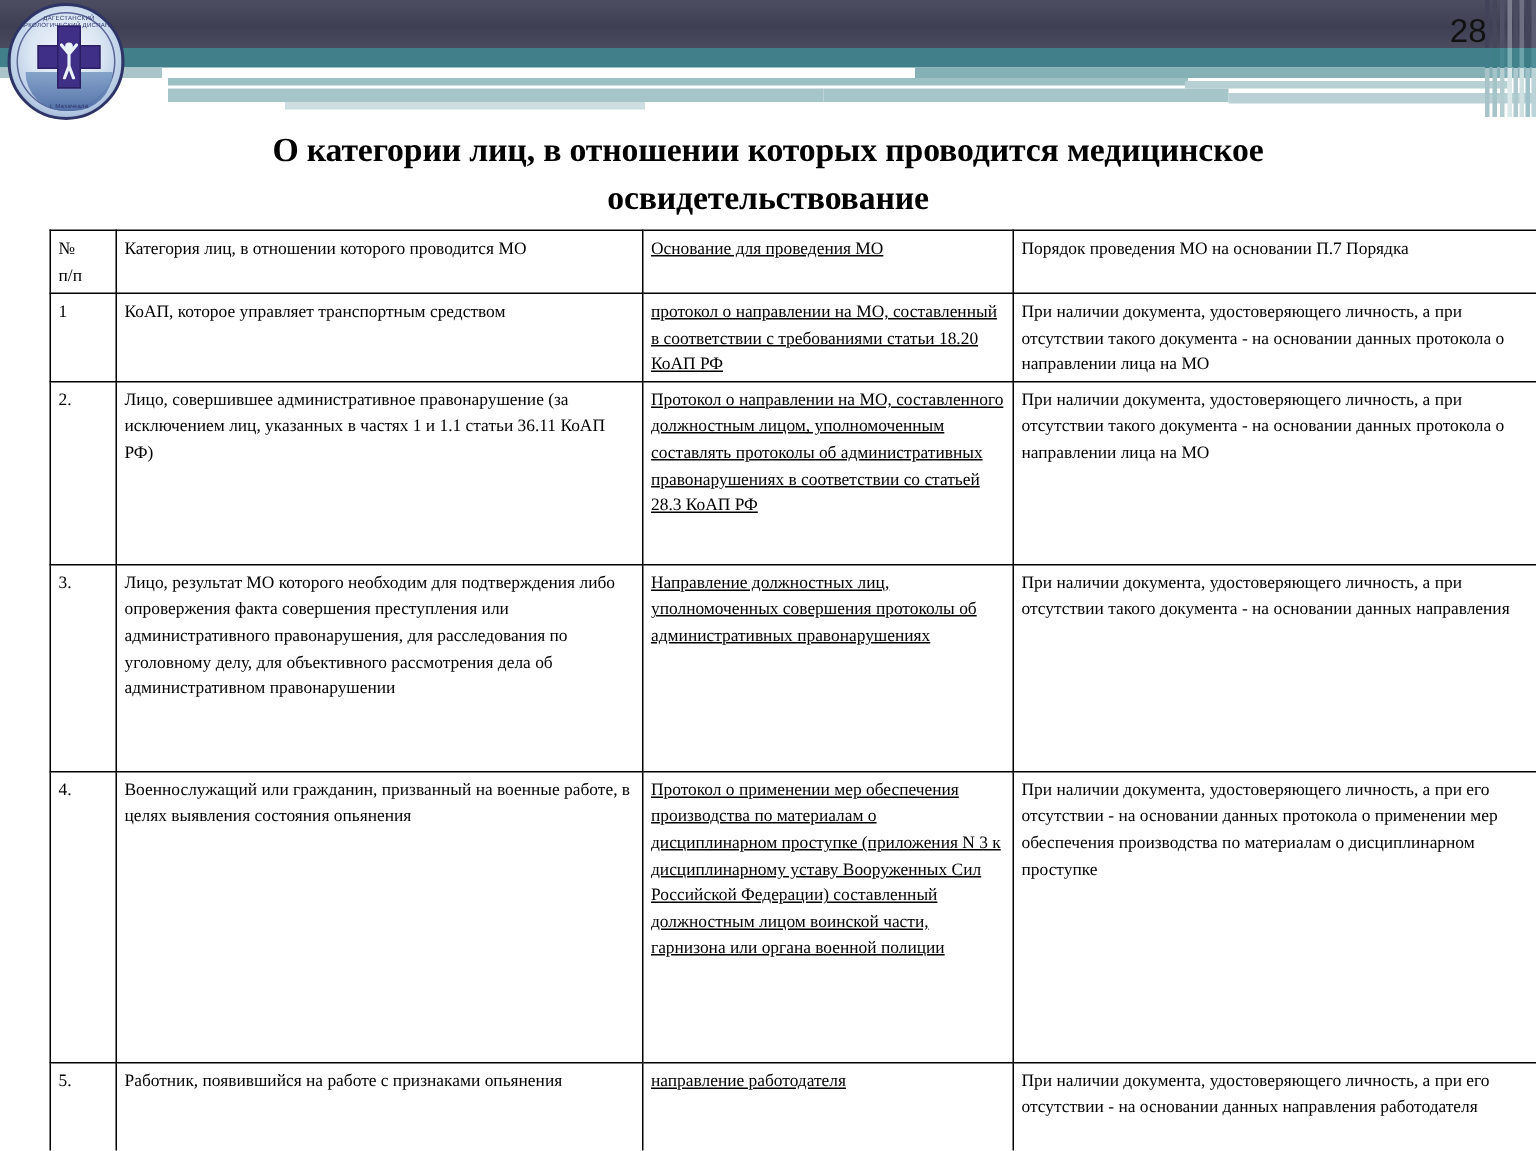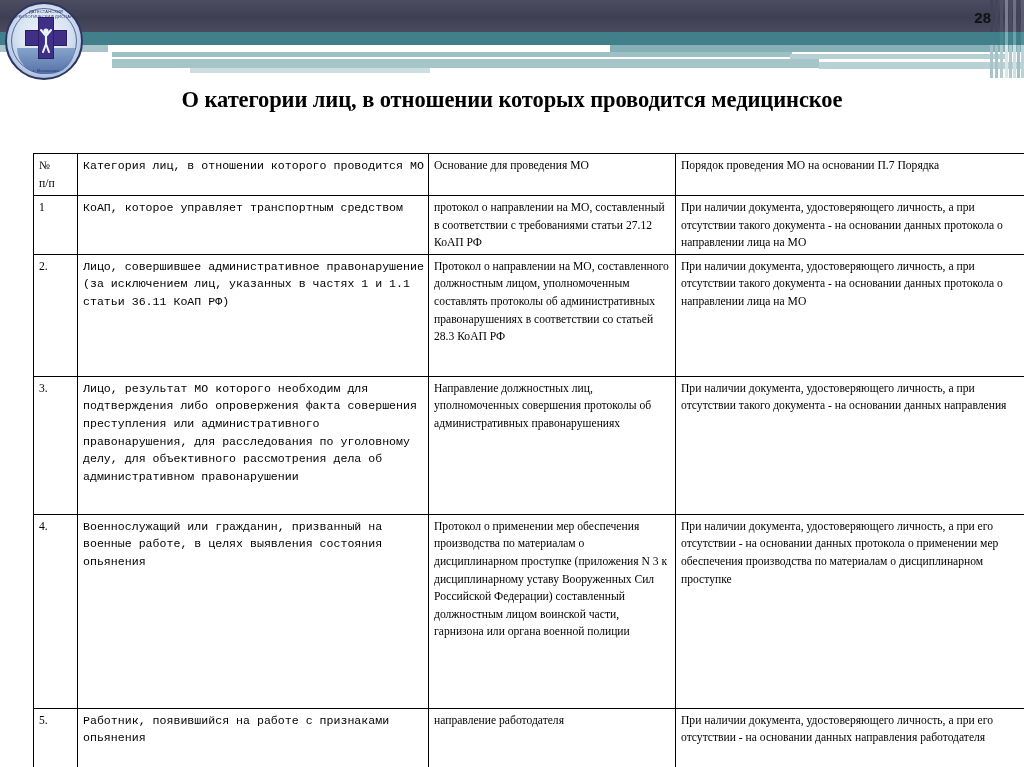--- a/index.html
+++ b/index.html
@@ -175,22 +175,22 @@
   }
   .logo-text-top { top: 5px; }
   .logo-text-bot { bottom: 5px; }
 
   
   .slide-number {
     position: absolute;
     top: 10px;
     right: 33px;
     font-family: "Liberation Sans", sans-serif;
-    font-weight: bold;
-    font-size: 15px;
+    font-weight: normal;
+    font-size: 22px;
     color: #111111;
     line-height: 1;
     z-index: 5;
   }
 
   
   .slide-title {
     position: absolute;
     top: 84px;
     left: 60px;
@@ -219,22 +219,22 @@
   }
   table.cat-table td {
     border: 1px solid #000000;
     vertical-align: top;
     padding: 3px 4px 2px 5px;
     font-size: 11.6px;
     line-height: 1.52;
     color: #000000;
   }
   td.c-num   { width: 34px; }
-  td.c-cat   { width: 341px; font-family: Liberation Mono, monospace; }
-  td.c-base  { width: 237px; }
+  td.c-cat   { width: 341px; }
+  td.c-base  { width: 237px; text-decoration: underline; }
   td.c-order { width: 350px; }
 
   tr.r-head td { height: 36px; }
   tr.r-1 td { height: 52px; }
   tr.r-2 td { height: 116px; }
   tr.r-3 td { height: 132px; }
   tr.r-4 td { height: 188px; }
   tr.r-5 td { height: 60px; }
 
   .cell-line { display: block; }
@@ -278,39 +278,40 @@
     <circle cx="6" cy="4" r="2.6" fill="#eaf2fb"></circle>
     <path d="M6 7 L6 17 M6 17 L3 25 M6 17 L9 25 M6 9 L1 3 M6 9 L11 3" stroke="#eaf2fb" stroke-width="2.1" fill="none" stroke-linecap="round"></path>
   </svg>
   <div class="logo-text-bot">г. Махачкала</div>
 </div>
 
 <div class="slide-number">28</div>
 
 <div class="slide-title">
   <span class="cell-line">О категории лиц, в отношении которых проводится медицинское</span>
+  <span class="cell-line">освидетельствование</span>
 </div>
 
 <div class="table-wrap">
   <table class="cat-table">
     <tbody>
       <tr class="r-head">
         <td class="c-num">
           <span class="cell-line">№</span>
           <span class="cell-line">п/п</span>
         </td>
         <td class="c-cat"> Категория лиц, в отношении которого проводится МО</td>
         <td class="c-base">Основание для проведения МО</td>
         <td class="c-order">Порядок проведения МО на основании П.7 Порядка</td>
       </tr>
 
       <tr class="r-1">
         <td class="c-num">1</td>
         <td class="c-cat"> КоАП, которое управляет транспортным средством</td>
-        <td class="c-base">протокол о направлении на МО, составленный в соответствии с требованиями статьи 27.12 КоАП РФ</td>
+        <td class="c-base">протокол о направлении на МО, составленный в соответствии с требованиями статьи 18.20 КоАП РФ</td>
         <td class="c-order">При наличии документа, удостоверяющего личность, а при отсутствии такого документа - на основании данных протокола о направлении лица на МО</td>
       </tr>
 
       <tr class="r-2">
         <td class="c-num">2.</td>
         <td class="c-cat">Лицо, совершившее административное правонарушение (за исключением лиц, указанных в частях 1 и 1.1 статьи 36.11 КоАП РФ)</td>
         <td class="c-base">Протокол о направлении на МО, составленного должностным лицом, уполномоченным составлять протоколы об административных правонарушениях в соответствии со статьей 28.3 КоАП РФ</td>
         <td class="c-order">При наличии документа, удостоверяющего личность, а при отсутствии такого документа - на основании данных протокола о направлении лица на МО</td>
       </tr>
 

